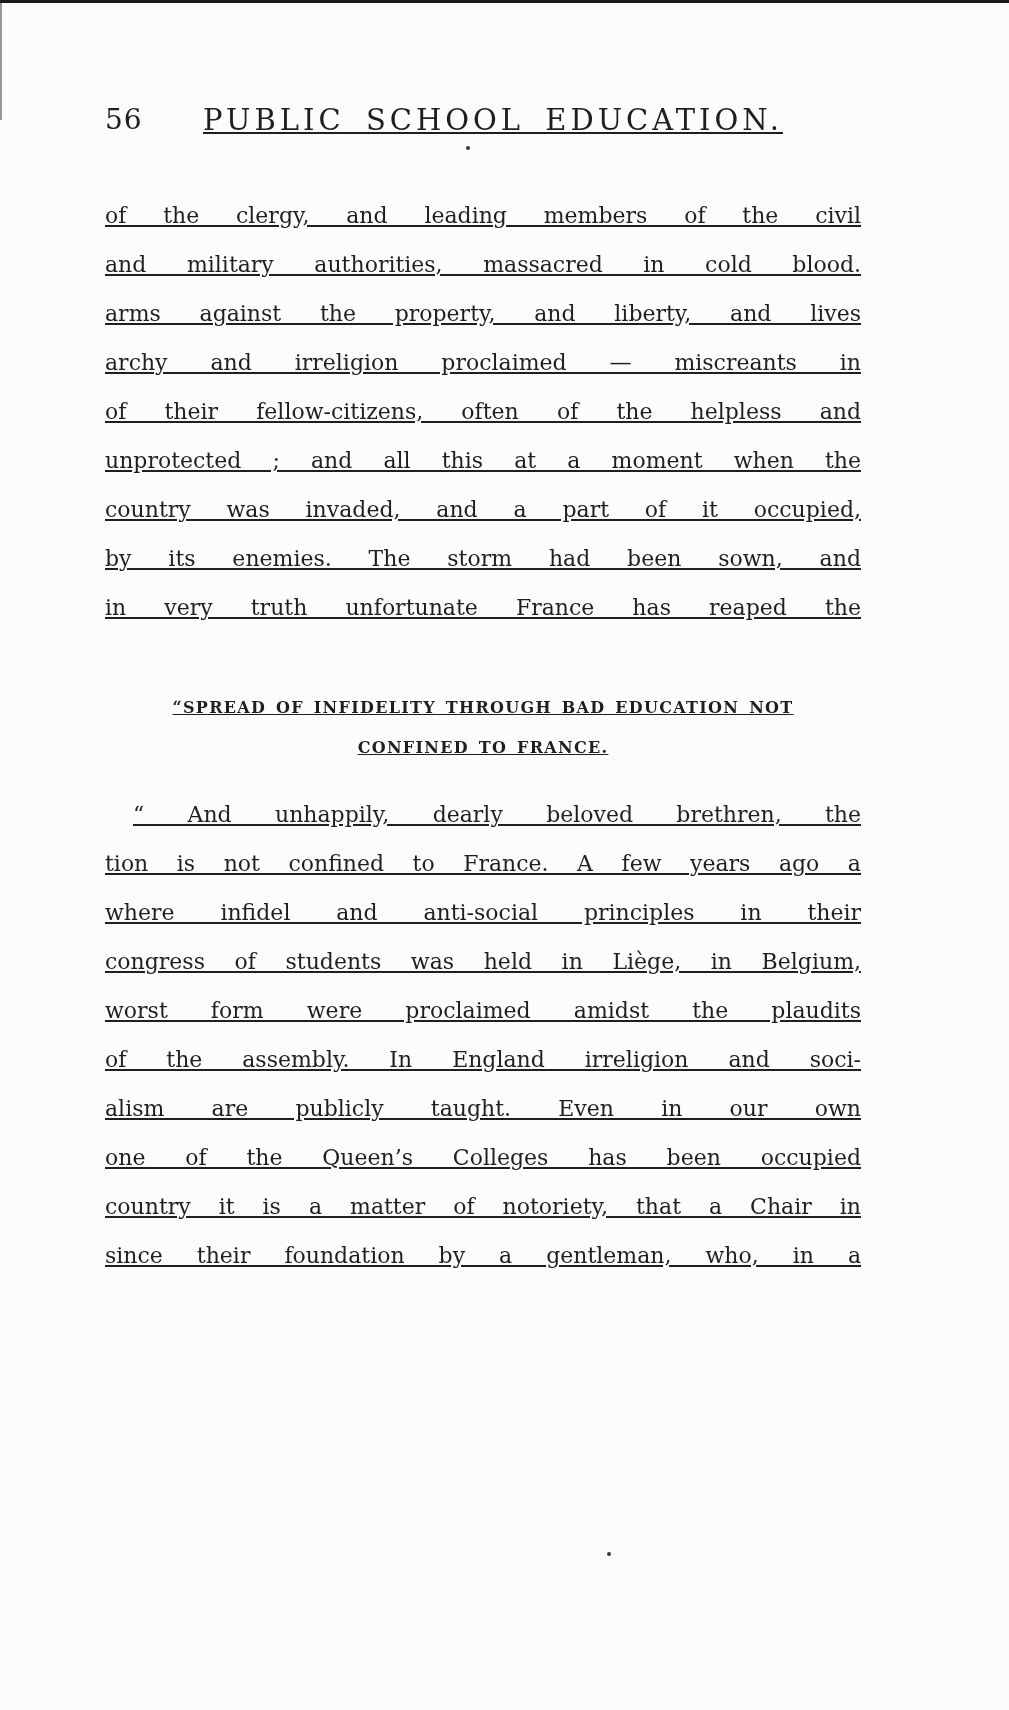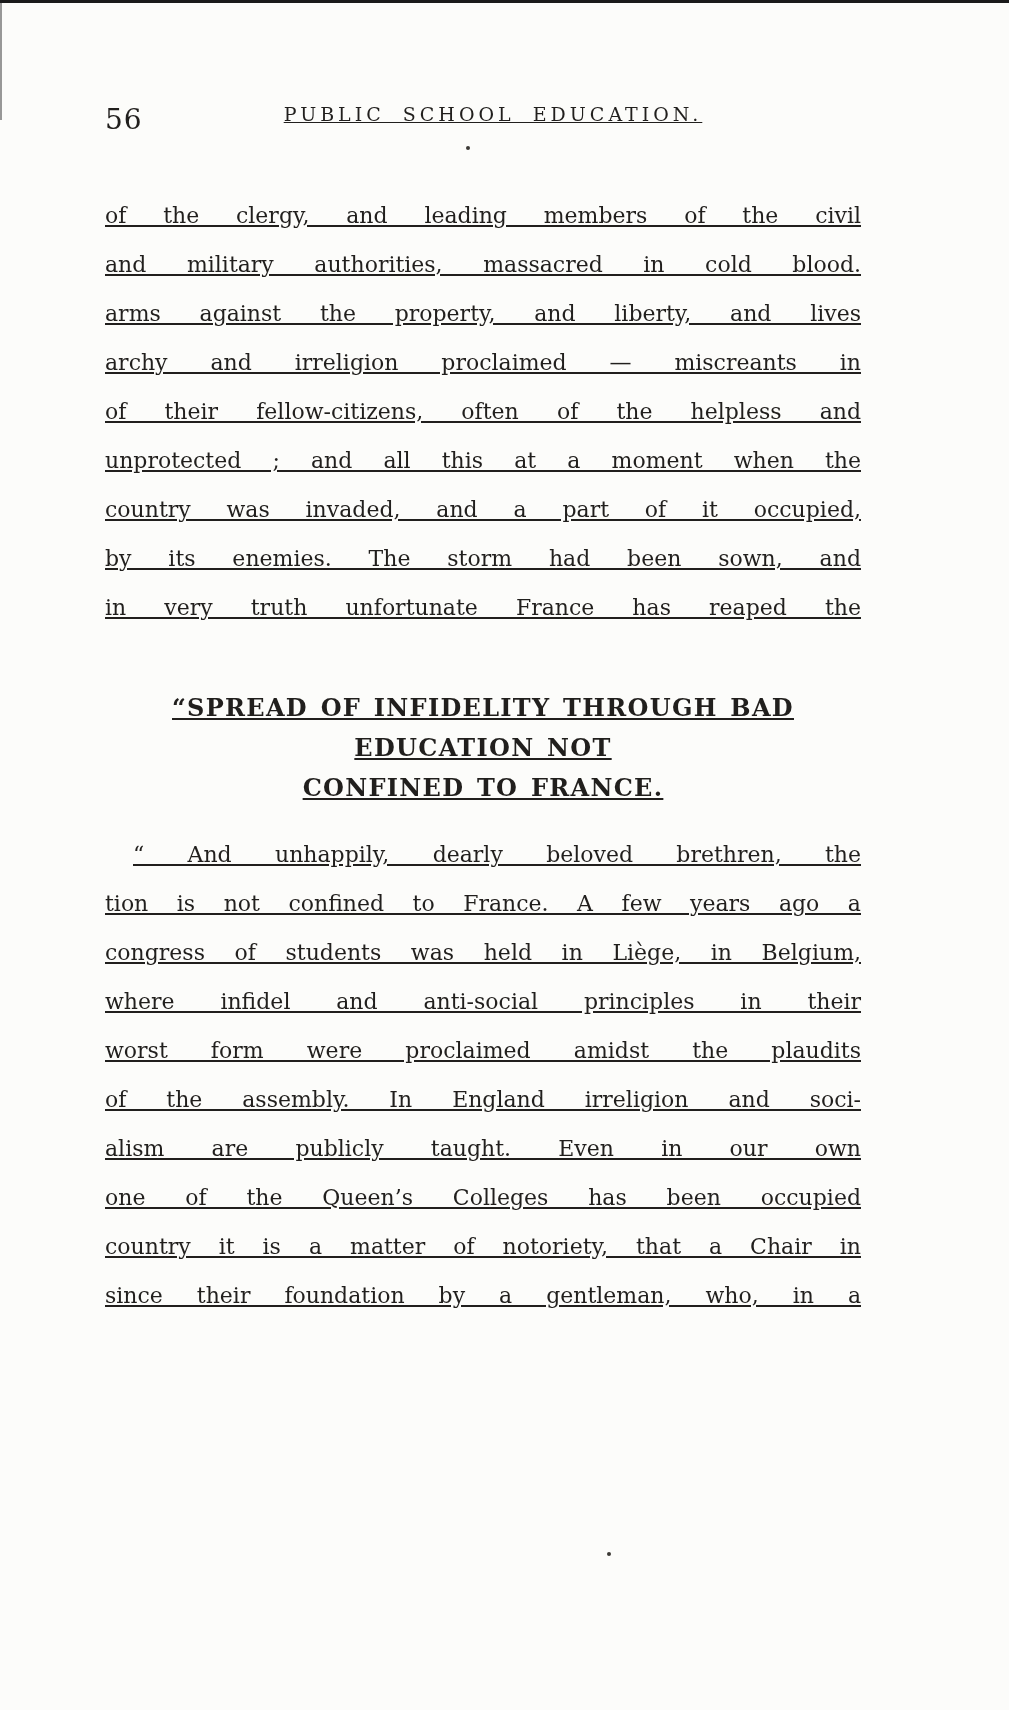--- a/index.html
+++ b/index.html
@@ -47,21 +47,21 @@
     margin-bottom: 52px;
   }
   .page-number {
     position: absolute;
     left: 0; top: 0;
     font-size: 28px;
     letter-spacing: 1px;
   }
   .running-head {
     text-align: center;
-    font-size: 19px;
+    font-size: 29px;
     letter-spacing: 4px;
     word-spacing: 8px;
     padding-left: 20px;
   }
   .para {
     font-size: 22px;
     line-height: 49px;
   }
   .line {
     text-align: justify;
@@ -71,21 +71,21 @@
   .line.last {
     text-align-last: left;
   }
   .line.indent {
     padding-left: 28px;
   }
   .section-heading {
     margin-top: 56px;
     margin-bottom: 22px;
     text-align: center;
-    font-size: 24px;
+    font-size: 16px;
     font-weight: bold;
     line-height: 40px;
     letter-spacing: 1.3px;
     word-spacing: 3px;
   }
 </style>
 </head>
 <body>
 
 <div class="scan-top"></div>
@@ -113,22 +113,22 @@
   </div>
 
   <div class="section-heading">
     <div class="heading-line">“SPREAD OF INFIDELITY THROUGH BAD EDUCATION NOT</div>
     <div class="heading-line">CONFINED TO FRANCE.</div>
   </div>
 
   <div class="para">
     <div class="line indent">“ And unhappily, dearly beloved brethren, the</div>
     <div class="line">tion is not confined to France.  A few years ago a</div>
+    <div class="line">where infidel and anti-social principles in their</div>
     <div class="line">congress of students was held in Liège, in Belgium,</div>
-    <div class="line">where infidel and anti-social principles in their</div>
     <div class="line">worst form were proclaimed amidst the plaudits</div>
     <div class="line">of the assembly.  In England irreligion and soci-</div>
     <div class="line">alism are publicly taught.  Even in our own</div>
     <div class="line">one of the Queen’s Colleges has been occupied</div>
     <div class="line">country it is a matter of notoriety, that a Chair in</div>
     <div class="line">since their foundation by a gentleman, who, in a</div>
   </div>
 
 </div>
 

